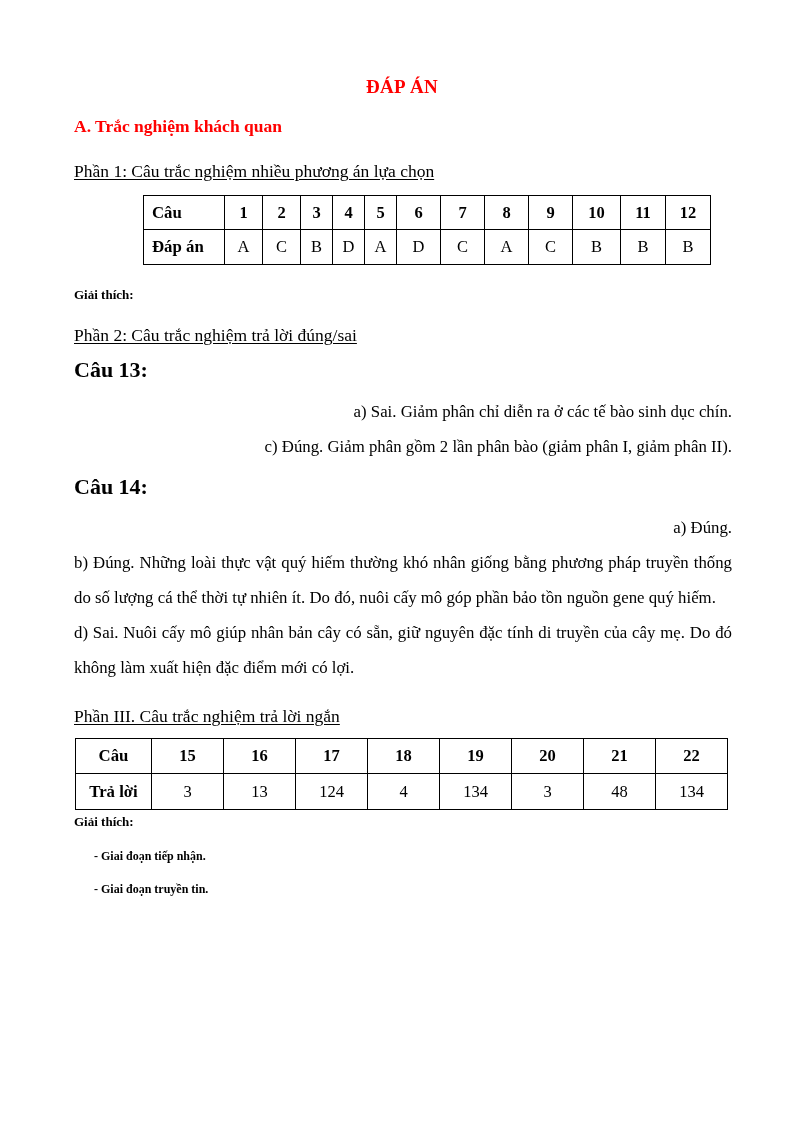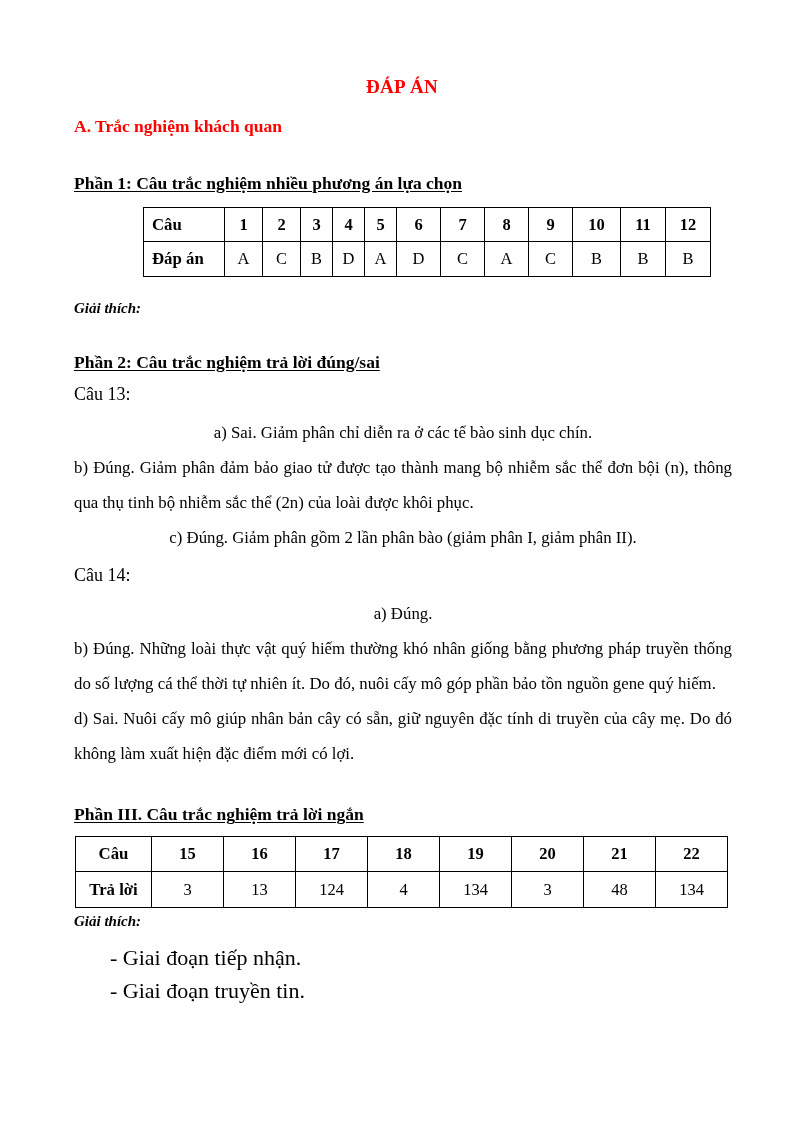--- a/index.html
+++ b/index.html
@@ -39,67 +39,67 @@
   .section-heading-red {
     color: #ff0000;
     font-weight: bold;
     font-size: 17.5px;
     margin: 17px 0 0 2px;
     line-height: 1.25;
   }
 
   .part-heading {
     color: #000000;
-    font-weight: bold;
+    font-weight: normal;
     font-size: 17.5px;
     text-decoration: underline;
     text-underline-offset: 2px;
-    margin: 23px 0 0 2px;
+    margin: 11px 0 0 2px;
     line-height: 1.3;
     display: inline-block;
   }
   .part-heading-wrap { margin: 11px 0 0 0; }
 
   .italic-note {
-    font-style: italic;
-    font-weight: bold;
-    font-size: 15px;
+    font-weight: bold;
+    font-size: 13px;
     margin: 0 0 0 2px;
     line-height: 1.3;
   }
 
   .q-heading {
-    font-weight: normal;
-    font-size: 18px;
+    font-weight: bold;
+    font-size: 22px;
     margin: 0 0 0 2px;
     line-height: 1.3;
   }
 
   .body-line {
     font-size: 16.8px;
     line-height: 35px;
     margin: 0 0 0 2px;
     text-align: justify;
     text-justify: inter-word;
   }
-  .body-line.nojust { text-align: center; }
+  .body-line.nojust { text-align: right; }
 
   .para {
     font-size: 16.8px;
     line-height: 35px;
     margin: 0 0 0 2px;
     text-align: justify;
     text-align-last: left;
     text-justify: inter-word;
   }
 
   .bullet-line {
-    font-size: 22px;
+    font-size: 12px;
     line-height: 33px;
-    margin: 0 0 0 38px;
+    margin: 0 0 0 22px;
+    font-weight: bold;
   }
 
   .gap-sm { height: 9px; }
   .gap-lg { height: 22px; }
 
   
   table.ans-table {
     border-collapse: collapse;
     table-layout: fixed;
     background: #fff;
@@ -212,21 +212,20 @@
     <span class="part-heading">Phần 2: Câu trắc nghiệm trả lời đúng/sai</span>
   </div>
 
   <div class="gap-sm"></div>
 
   <div class="q-heading">Câu 13:</div>
 
   <div class="gap-sm"></div>
 
   <div class="body-line nojust">a) Sai. Giảm phân chỉ diễn ra ở các tế bào sinh dục chín.</div>
-  <div class="para">b) Đúng. Giảm phân đảm bảo giao tử được tạo thành mang bộ nhiễm sắc thể đơn bội (n), thông qua thụ tinh bộ nhiễm sắc thể (2n) của loài được khôi phục.</div>
   <div class="body-line nojust">c) Đúng. Giảm phân gồm 2 lần phân bào (giảm phân I, giảm phân II).</div>
 
   <div class="gap-sm"></div>
 
   <div class="q-heading">Câu 14:</div>
 
   <div class="gap-sm"></div>
 
   <div class="body-line nojust">a) Đúng.</div>
   <div class="para">b) Đúng. Những loài thực vật quý hiếm thường khó nhân giống bằng phương pháp truyền thống do số lượng cá thể thời tự nhiên ít. Do đó, nuôi cấy mô góp phần bảo tồn nguồn gene quý hiếm.</div>

